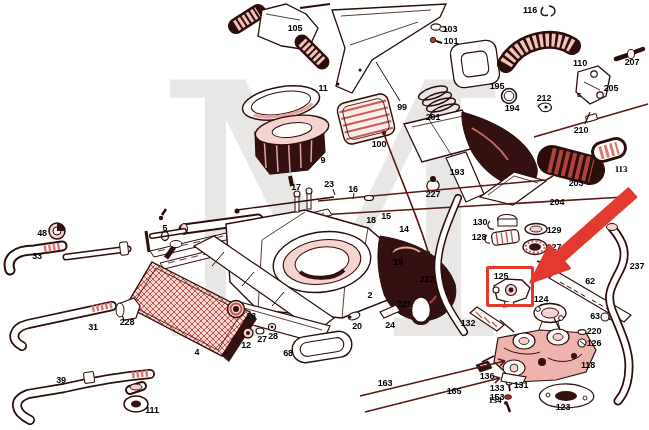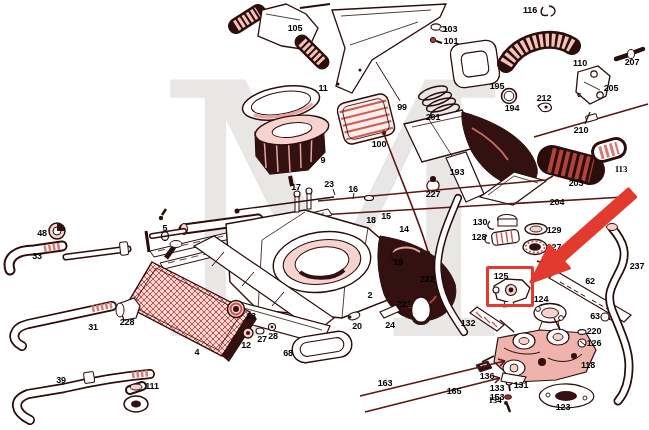--- a/index.html
+++ b/index.html
@@ -409,21 +409,21 @@
       <span class="part-label" style="left: 390px; top: 325px;">24</span>
       <span class="part-label" style="left: 93px; top: 327px;">31</span>
       <span class="part-label" style="left: 127px; top: 322px;">228</span>
       <span class="part-label" style="left: 251px; top: 316px;">13</span>
       <span class="part-label" style="left: 246px; top: 345px;">12</span>
       <span class="part-label" style="left: 262px; top: 339px;">27</span>
       <span class="part-label" style="left: 273px; top: 336px;">28</span>
       <span class="part-label" style="left: 197px; top: 352px;">4</span>
       <span class="part-label" style="left: 288px; top: 353px;">68</span>
       <span class="part-label" style="left: 61px; top: 380px;">39</span>
-      <span class="part-label" style="left: 152px; top: 386px;">111</span>
+      <span class="part-label" style="left: 152px; top: 410px;">111</span>
       <span class="part-label" style="left: 480px; top: 222px;">130</span>
       <span class="part-label" style="left: 554px; top: 230px;">129</span>
       <span class="part-label" style="left: 479px; top: 237px;">128</span>
       <span class="part-label" style="left: 554px; top: 247px;">127</span>
       <span class="part-label" style="left: 637px; top: 266px;">237</span>
       <span class="part-label" style="left: 590px; top: 281px;">62</span>
       <span class="part-label" style="left: 501px; top: 276px; text-align: right;">125</span>
       <span class="part-label" style="left: 541px; top: 299px;">124</span>
       <span class="part-label" style="left: 595px; top: 316px;">63</span>
       <span class="part-label" style="left: 468px; top: 323px;">132</span>

